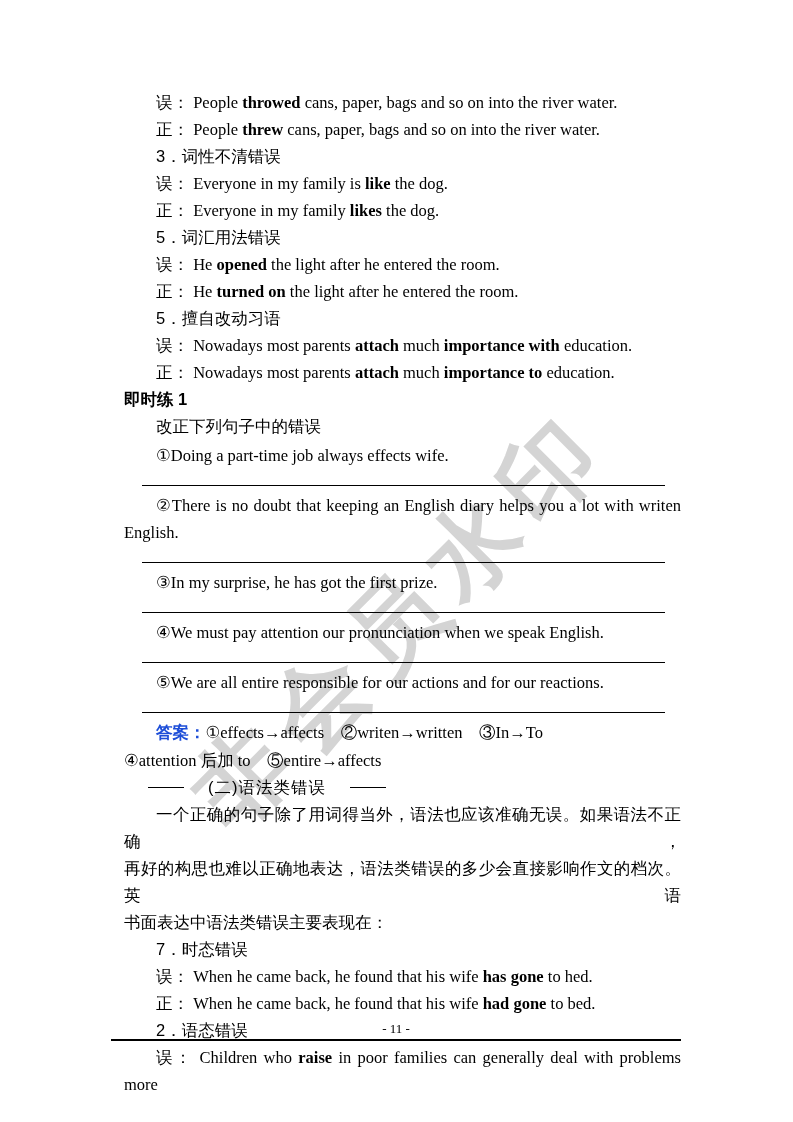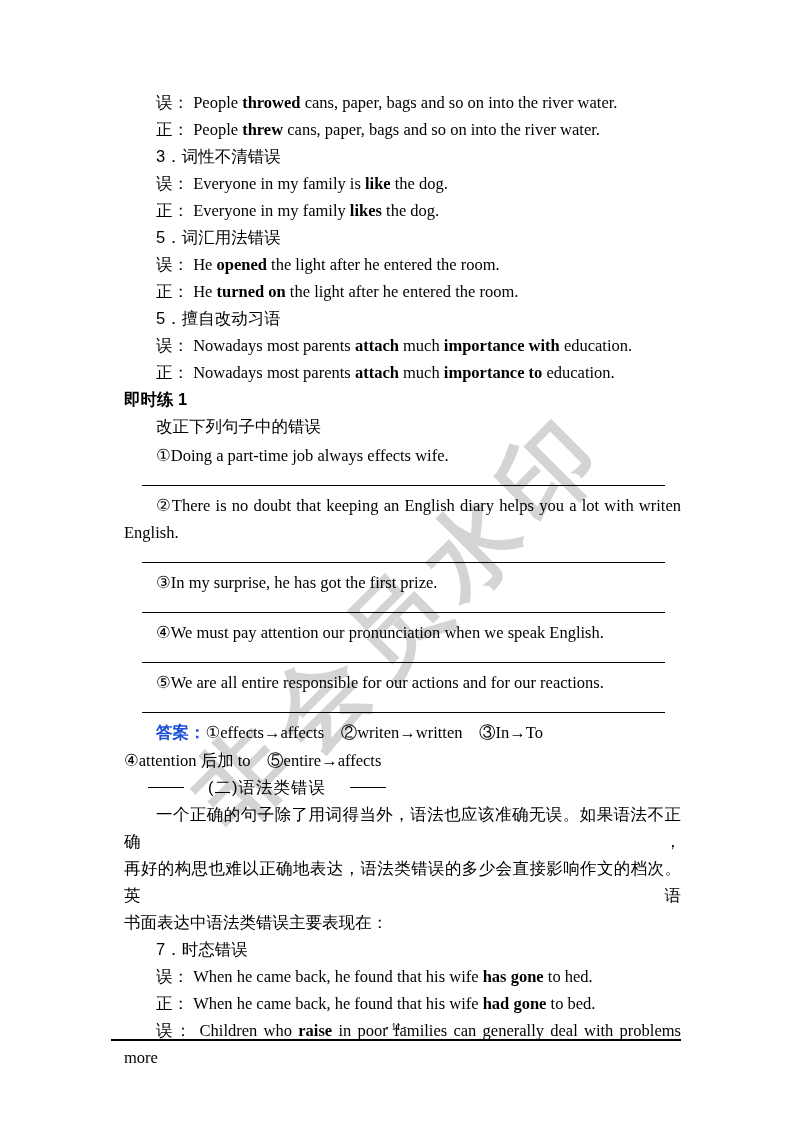--- a/index.html
+++ b/index.html
@@ -58,21 +58,21 @@
     margin:0 24px;
     overflow:hidden;
     line-height:0;
     color:transparent;
   }
   .footer-num {
     position:absolute;
     left:111px; top:1021px;
     width:570px;
     text-align:center;
-    font-size:10px;
+    font-size:13px;
     z-index:1;
   }
   .footer-rule {
     position:absolute;
     left:111px; top:1039px;
     width:570px;
     border-top:2px solid #000;
     z-index:1;
   }
 </style>
@@ -121,20 +121,21 @@
 
     <p class="row center zh heading2"><span class="dash">——</span><span>(二)语法类错误</span><span class="dash">——</span></p>
 
     <p class="row ind jl">一个正确的句子除了用词得当外，语法也应该准确无误。如果语法不正确，</p>
     <p class="row jl">再好的构思也难以正确地表达，语法类错误的多少会直接影响作文的档次。英语</p>
     <p class="row">书面表达中语法类错误主要表现在：</p>
 
     <p class="row ind zh">7．时态错误</p>
     <p class="row ind"><span>误： When he came back, he found that his wife </span><b>has gone</b><span> to hed.</span></p>
     <p class="row ind"><span>正： When he came back, he found that his wife </span><b>had gone</b><span> to bed.</span></p>
+    <p class="row ind zh">2．语态错误</p>
     <p class="row ind jl"><span>误： Children who </span><b>raise</b><span> in poor families can generally deal with problems more</span></p>
 
   </div>
 
   <div class="footer-num">- 11 -</div>
   <div class="footer-rule"></div>
 
 </div>
 
 </body></html>

